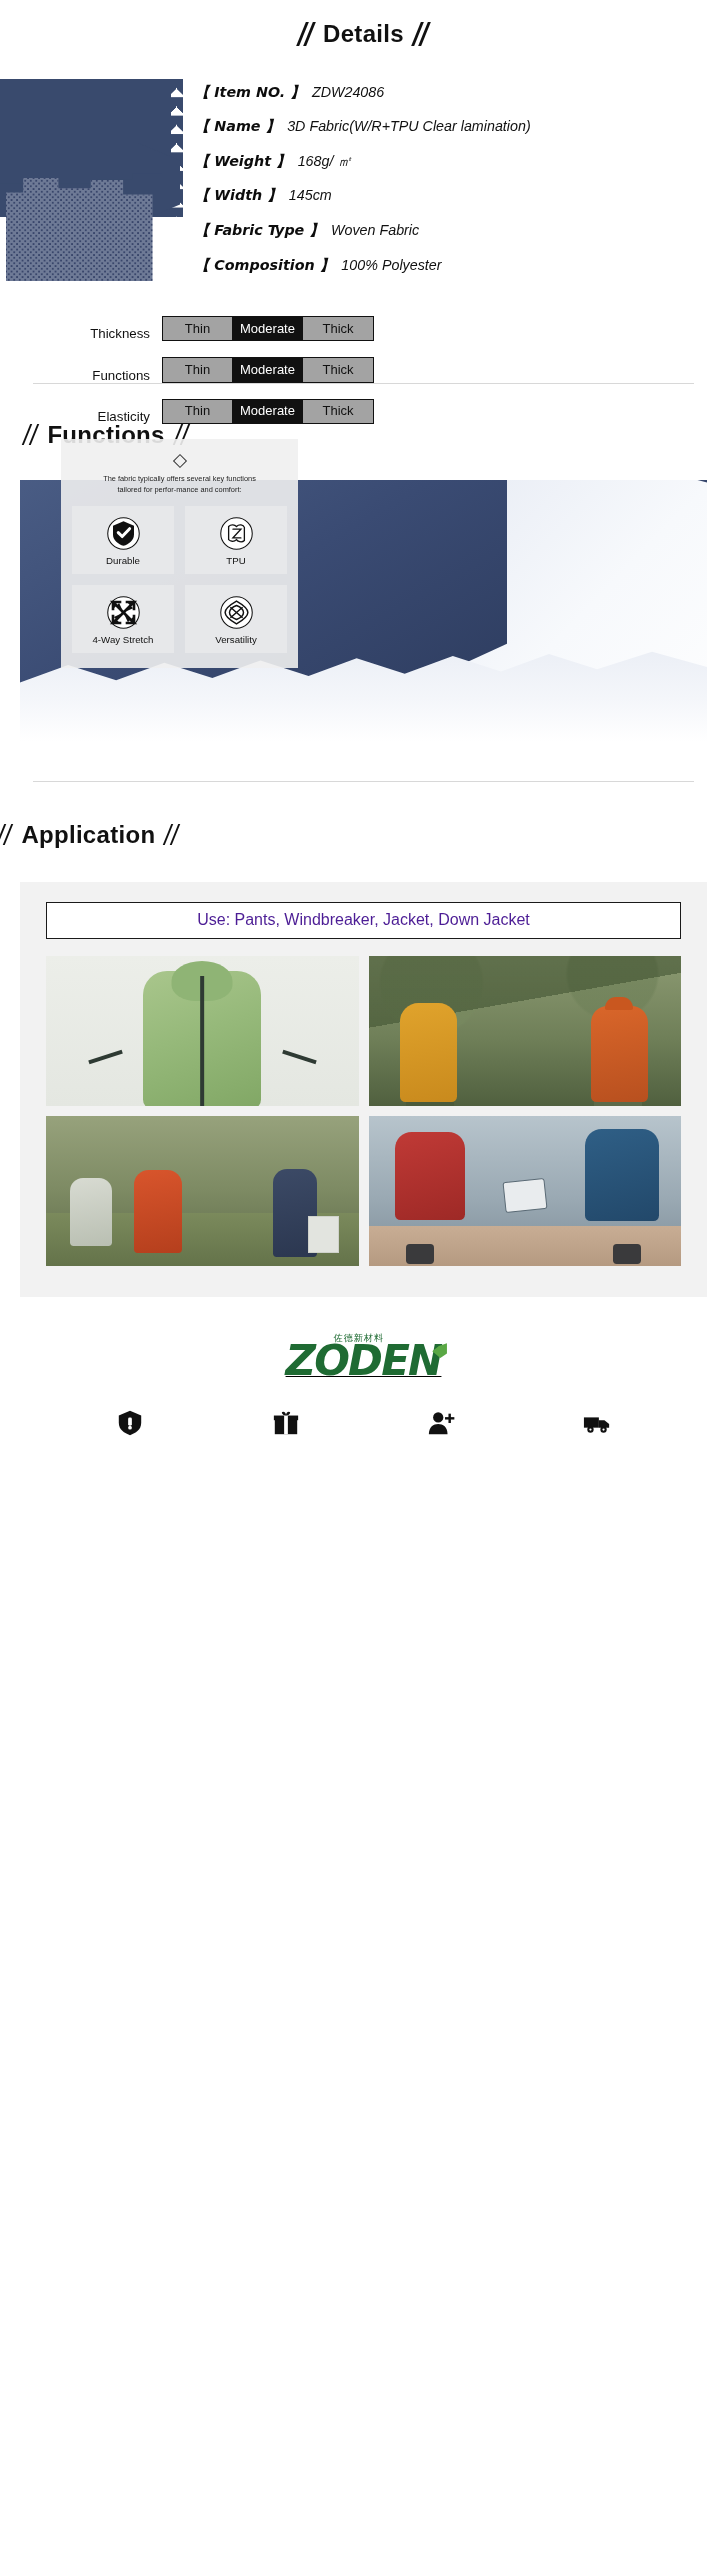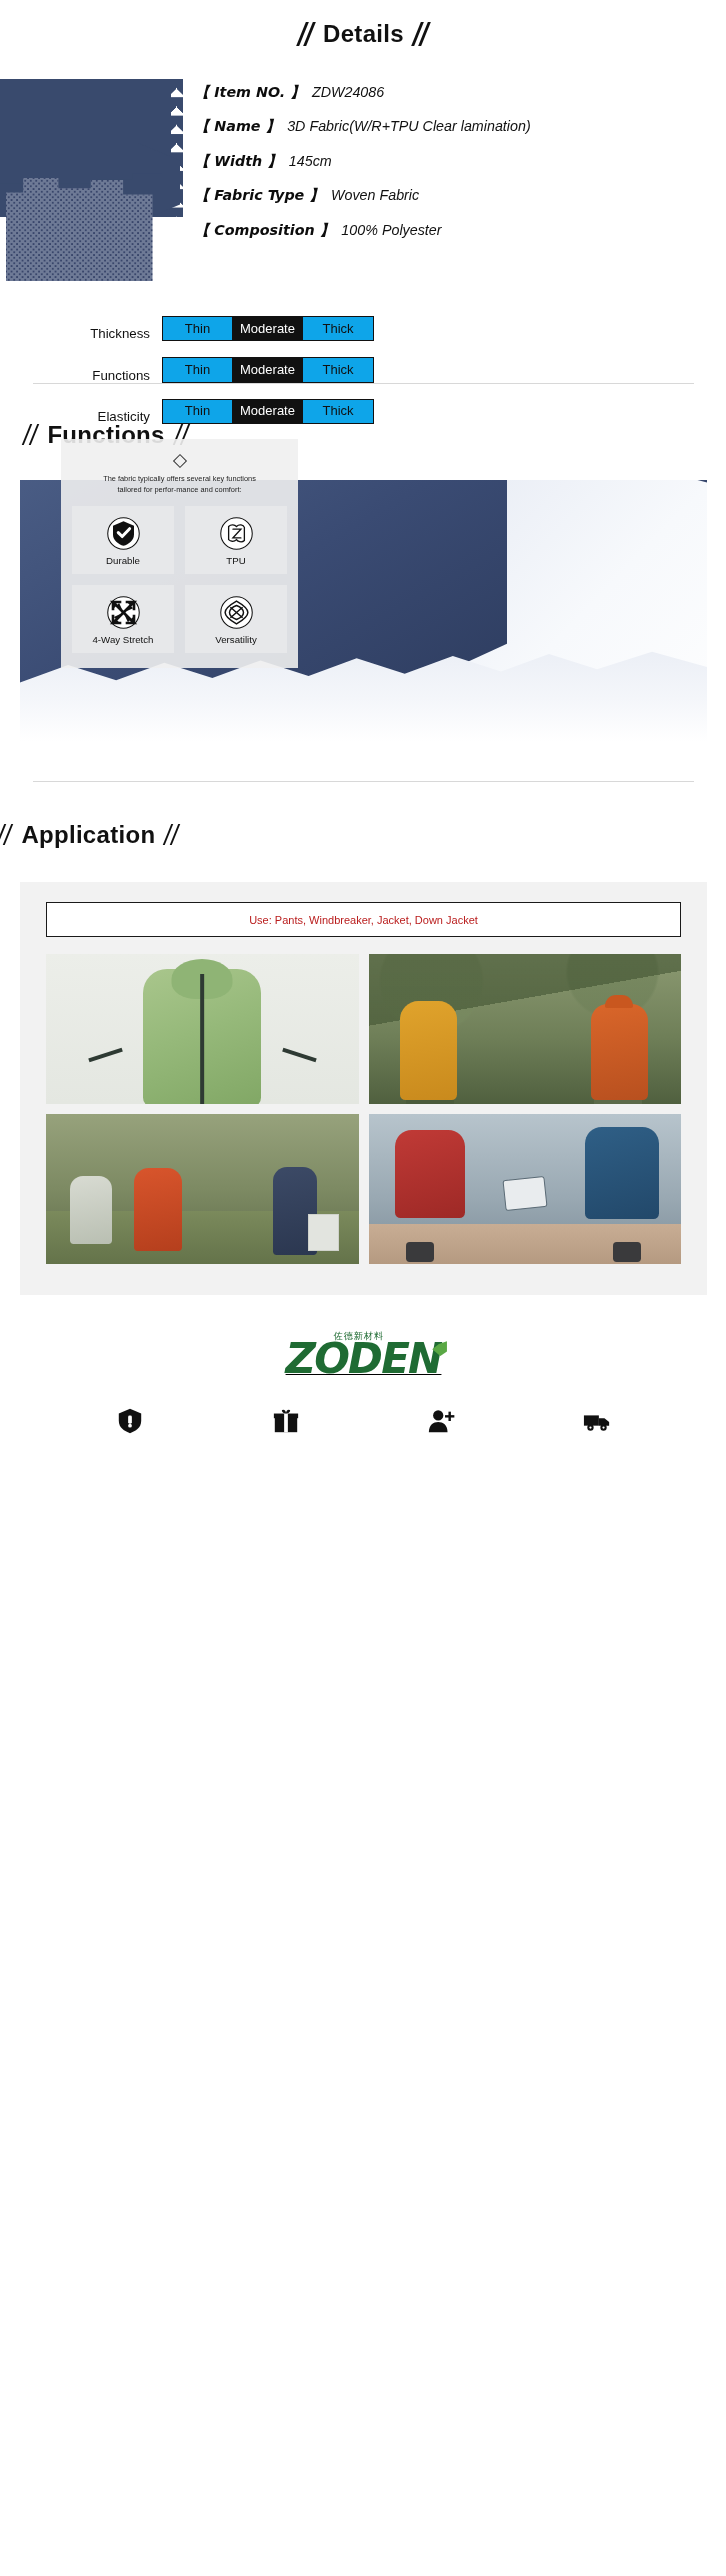--- a/index.html
+++ b/index.html
@@ -90,21 +90,21 @@
   
   .ratings { position: absolute; left: 77px; top: 237px; }
   .rating-row { display: flex; align-items: flex-end; margin-bottom: 16px; }
   .rating-label {
     width: 85px; text-align: right; padding-right: 12px;
     font-size: 13.3px; color: #111;
   }
   .rating-cells { display: flex; border: 1.5px solid #111; }
   .rating-cell {
     width: 70px; text-align: center; font-size: 13px; color: #111;
-    padding: 3.7px 0 4.6px; border-right: 1.5px solid #111; background: #0ea5e9;
+    padding: 3.7px 0 4.6px; border-right: 1.5px solid #111; background: #a3a3a3;
   }
   .rating-cell:last-child { border-right: none; }
   .rating-cell.active { background: #111; color: #fff; font-weight: 500; }
 
   .divider { height: 0.9px; background: #d8d8d8; margin: 0 33px; }
 
   
   #functions-section { padding-top: 37px; }
   #functions-heading { padding-left: 26px; margin-bottom: 31px; }
 
@@ -152,21 +152,21 @@
 
   
   #application-section { padding-top: 39px; }
   #application-heading { margin-bottom: 33px; }
 
   .app-panel { background: #f2f2f2; margin: 0 20px; padding: 20px 26px 31px; }
   .use-banner {
     border: 1.3px solid #1a1a1a; background: #fff; text-align: center;
     padding: 8.3px 0 9.2px; margin-bottom: 16.6px;
   }
-  .use-banner span { font-size: 11px; color: #b91c1c; }
+  .use-banner span { font-size: 16px; color: #4c1d95; }
   .app-grid { display: grid; grid-template-columns: 1fr 1fr; gap: 10px; }
   .app-photo { height: 150px; position: relative; overflow: hidden; }
 
   
   .ph1 { background: linear-gradient(180deg,#eceee9 0%, #e4e7e1 100%); }
   .ph1 .jacket {
     position: absolute; left: 50%; top: 14.7px; transform: translateX(-50%);
     width: 118px; height: 138px;
     background: linear-gradient(160deg,#a9c68c 0%, #96b97a 45%, #81a765 100%);
     border-radius: 24px 24px 9.2px 9.2px;
@@ -327,20 +327,24 @@
     </div>
 
     <div class="specs">
       <div class="spec-row">
         <span class="spec-key">【 Item NO. 】</span>
         <span class="spec-val">ZDW24086</span>
       </div>
       <div class="spec-row">
         <span class="spec-key">【 Name 】</span>
         <span class="spec-val">3D Fabric(W/R+TPU Clear lamination)</span>
+      </div>
+      <div class="spec-row">
+        <span class="spec-key">【 Weight 】</span>
+        <span class="spec-val">168g/ ㎡</span>
       </div>
       <div class="spec-row">
         <span class="spec-key">【 Width 】</span>
         <span class="spec-val">145cm</span>
       </div>
       <div class="spec-row">
         <span class="spec-key">【 Fabric Type 】</span>
         <span class="spec-val">Woven Fabric</span>
       </div>
       <div class="spec-row">

